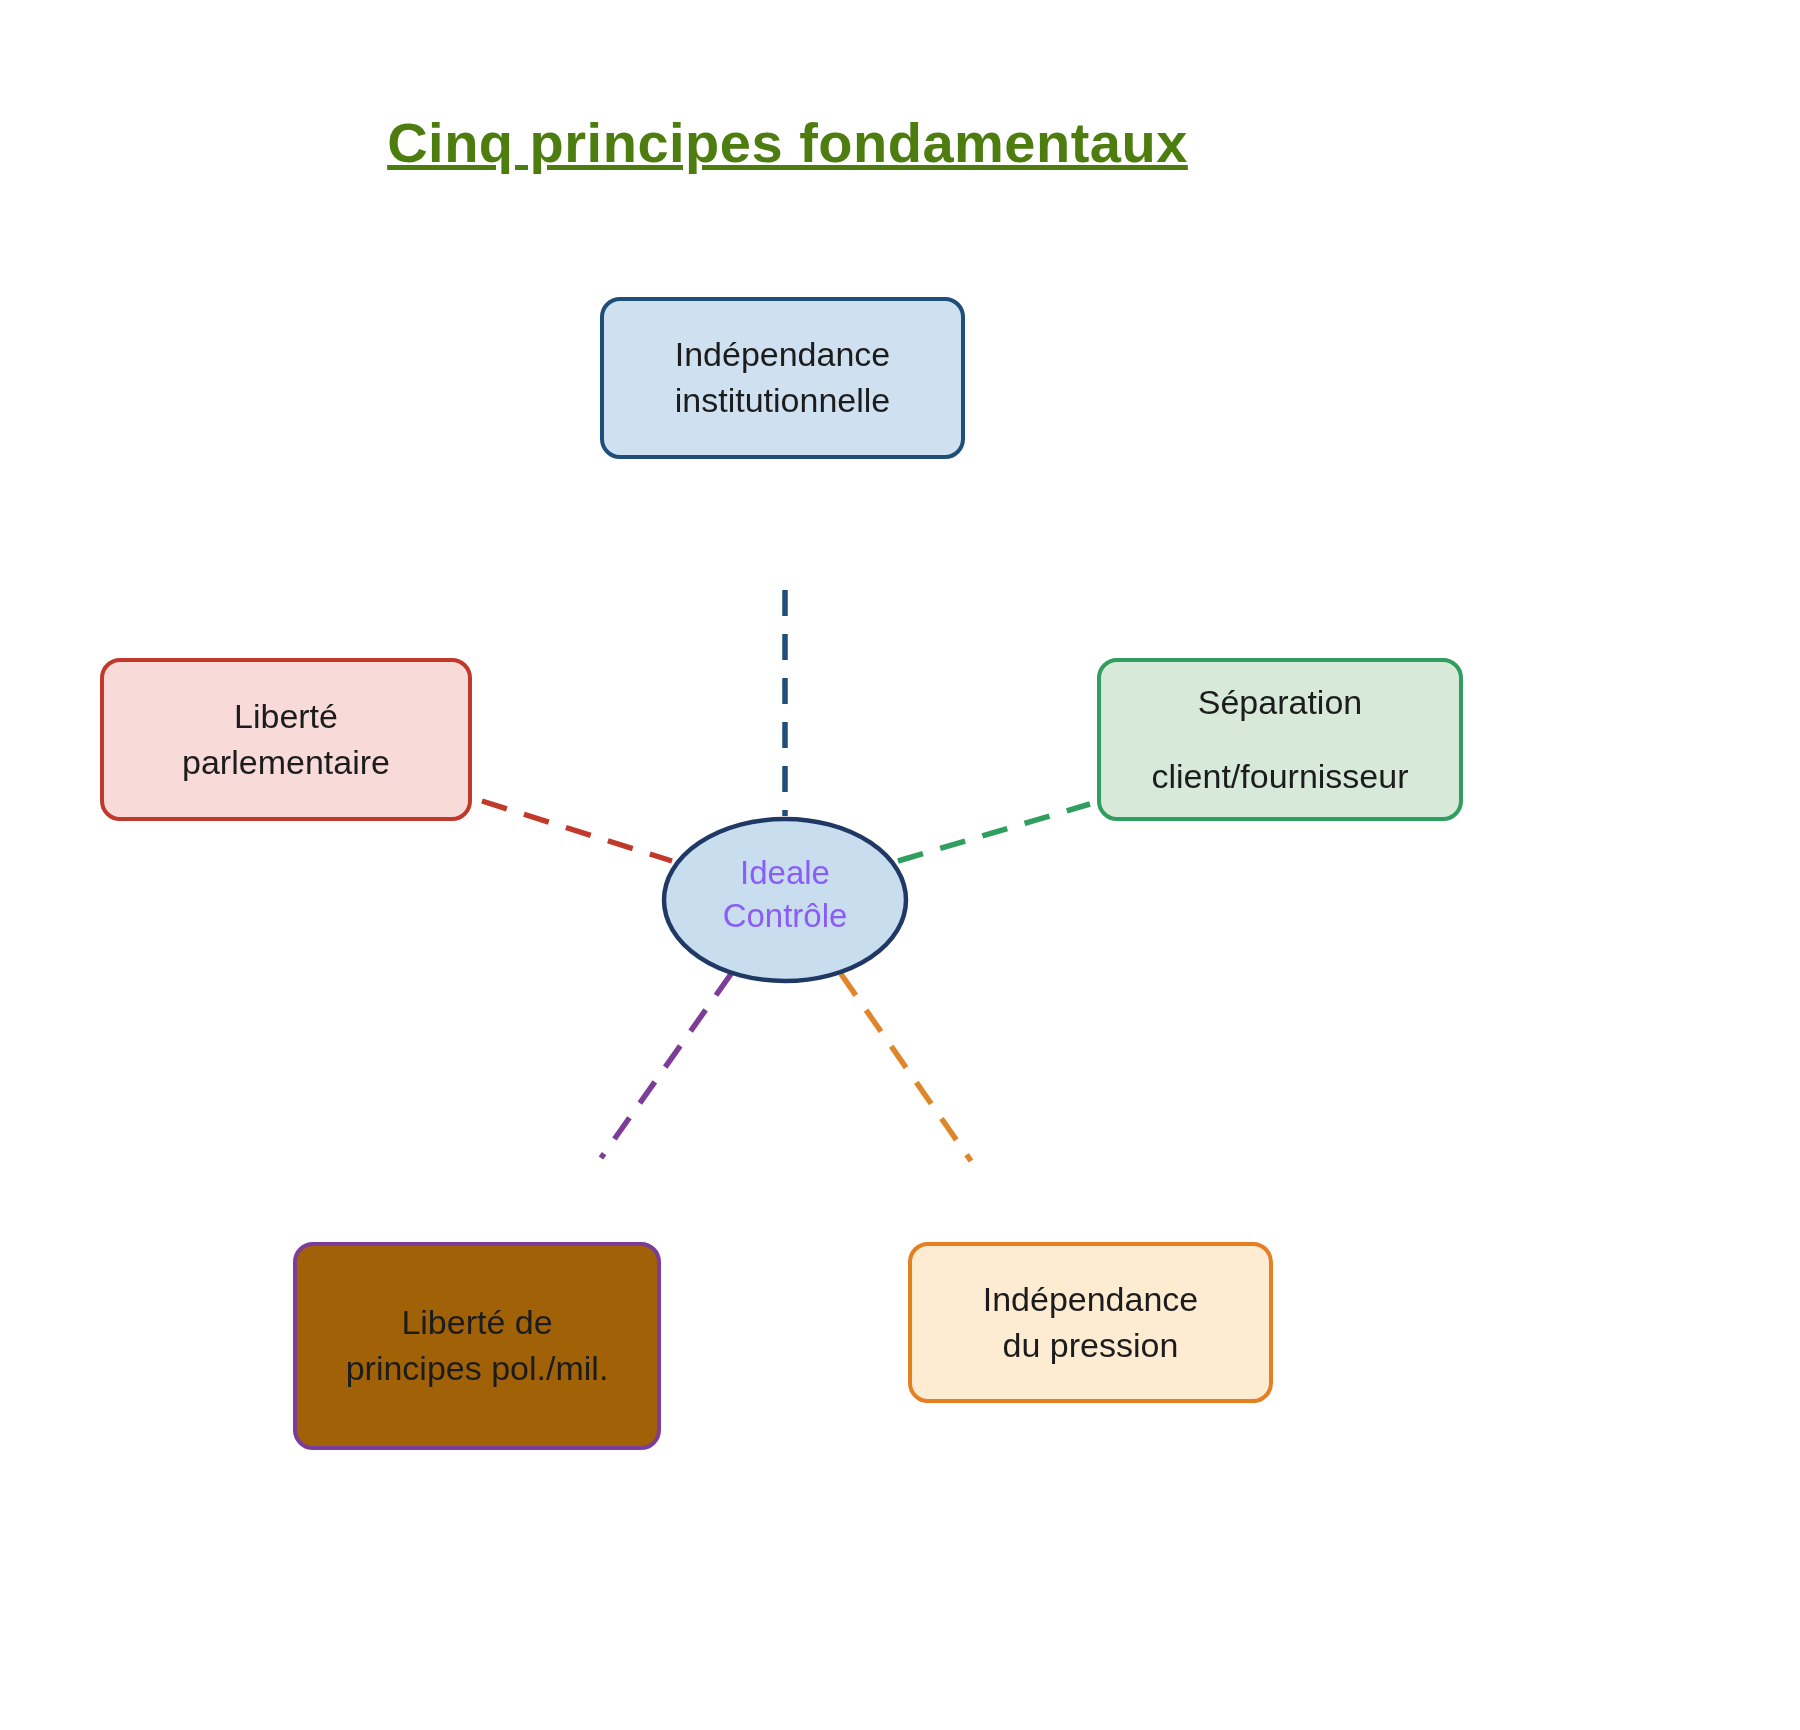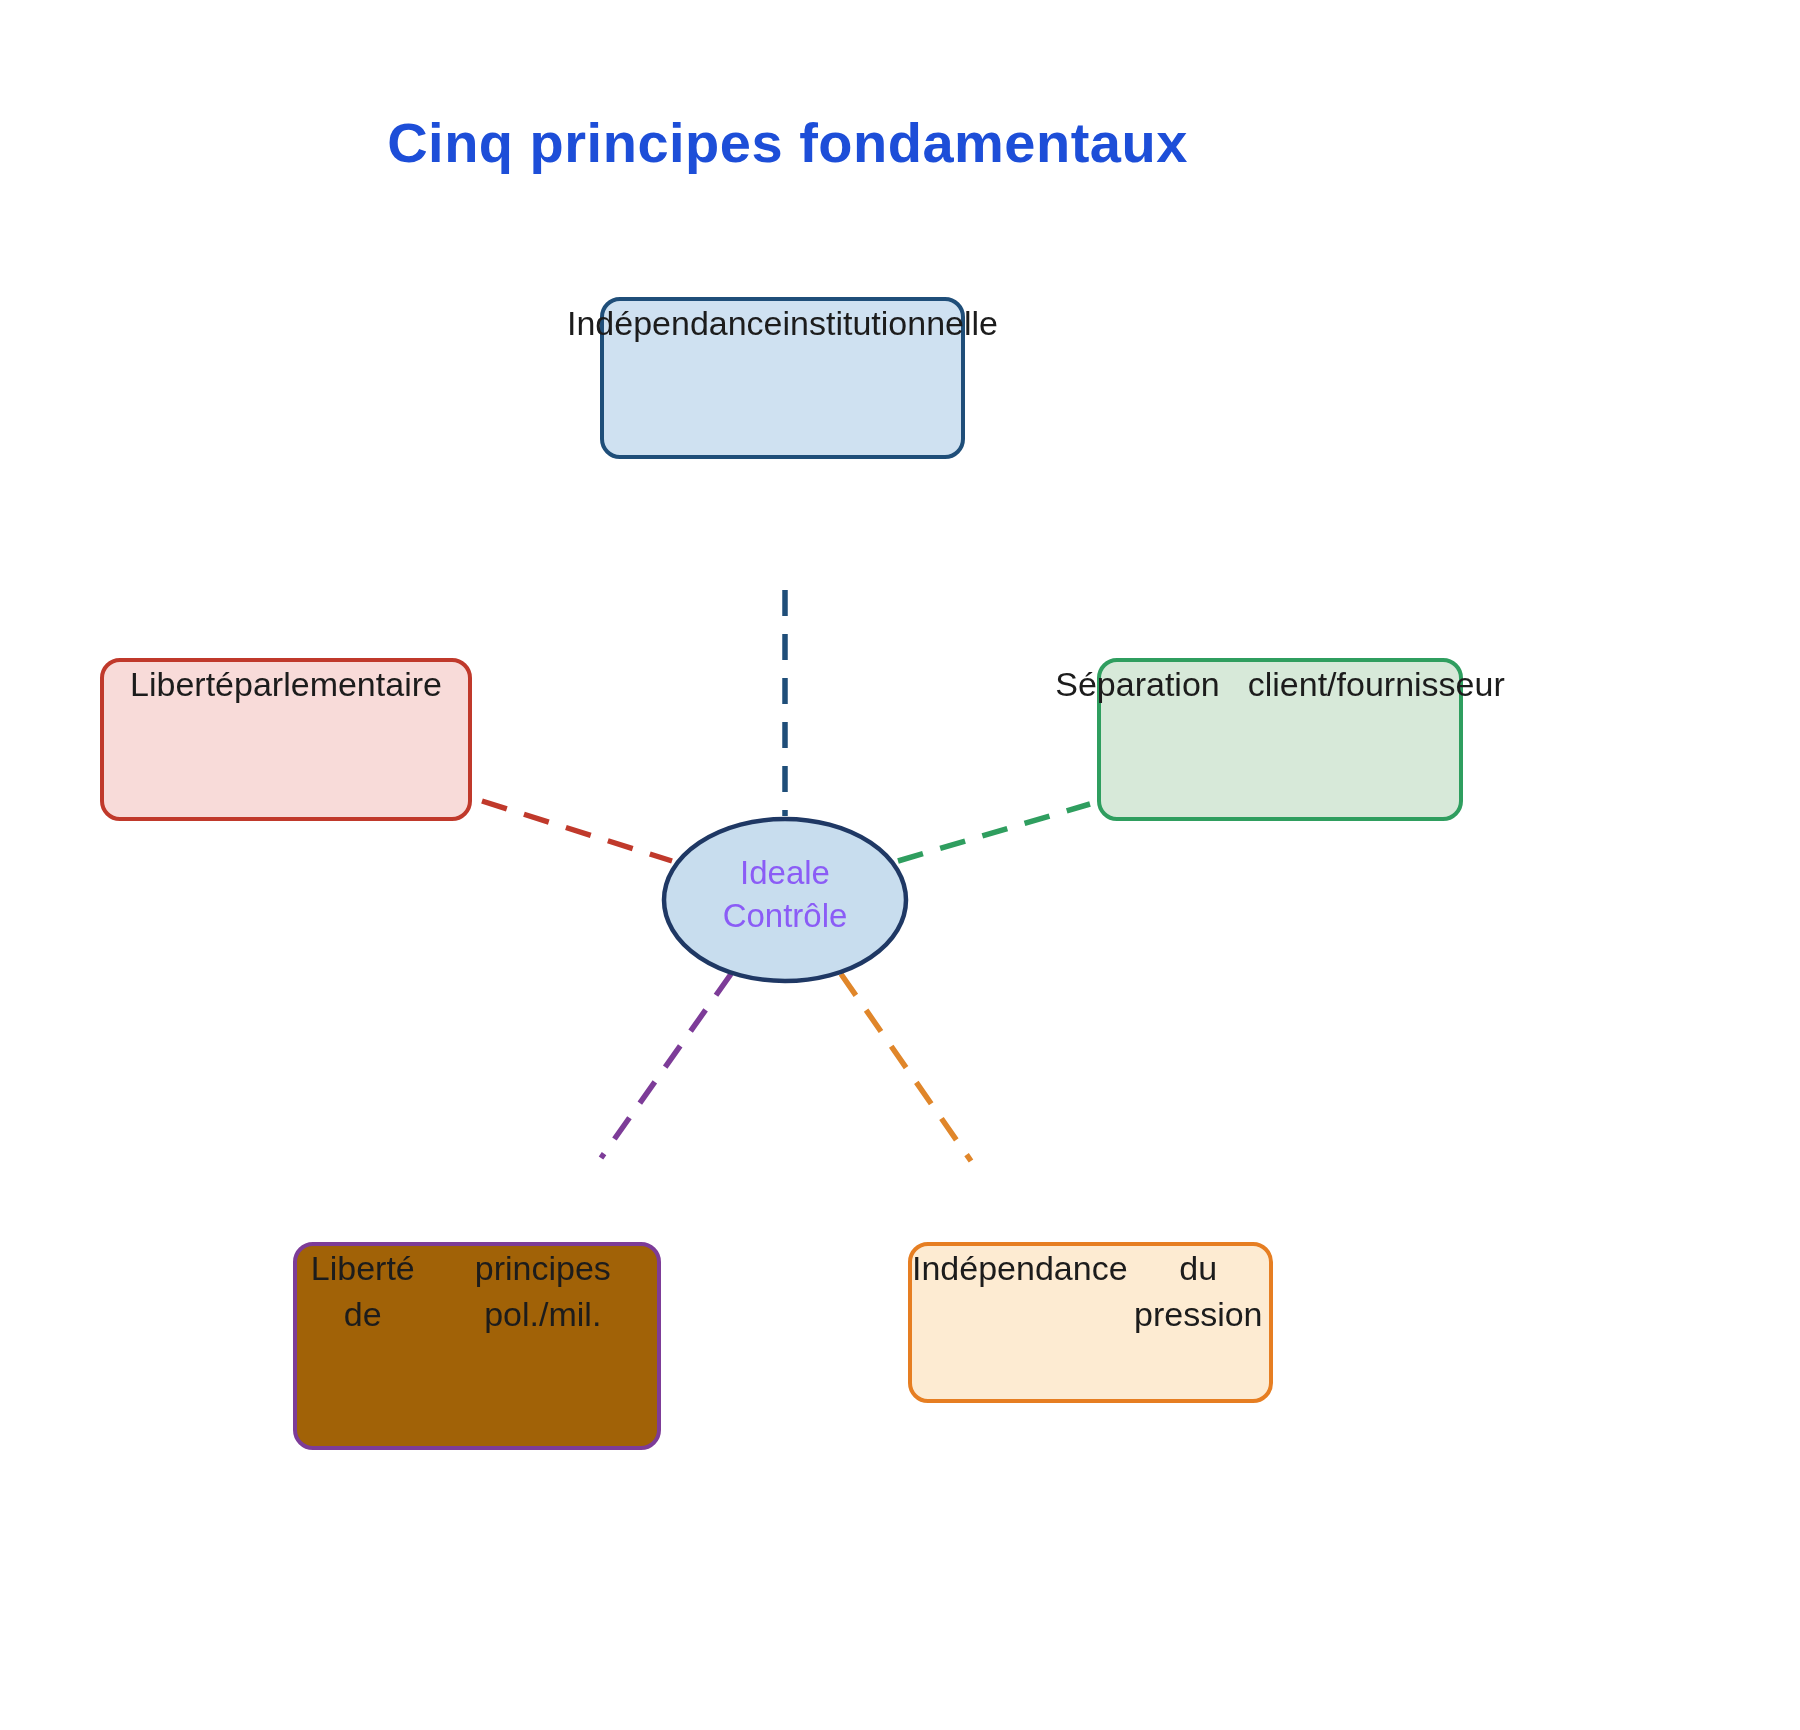--- a/index.html
+++ b/index.html
@@ -35,21 +35,21 @@
     stroke-dasharray: 26 18;
     fill: none;
     stroke-linecap: butt;
   }
   .node-box {
     position: absolute;
     box-sizing: border-box;
     border: 4px solid #333;
     border-radius: 20px;
     display: flex;
-    flex-direction: row;
+    flex-direction: column;
     justify-content: center;
     text-align: center;
     font-size: 34px;
     line-height: 1.34;
     color: #1c1c1c;
   }
   .center-label {
     position: absolute;
     left: 645px;
     top: 852px;
@@ -61,21 +61,21 @@
   }
   .center-label span, .node-box span {
     display: block;
   }
 </style>
 </head>
 <body>
 
 <div class="canvas">
 
-  <div class="diagram-title" style="color: #1d4ed8;">Cinq principes fondamentaux</div>
+  <div class="diagram-title" style="color: #4d7c0f; text-decoration: underline;">Cinq principes fondamentaux</div>
 
   <svg class="connector-layer" width="1800" height="1730" viewBox="0 0 1800 1730">
     <line class="dash-line" x1="785" y1="590" x2="785" y2="816" style="stroke: rgb(31, 78, 121);"></line>
     <line class="dash-line" x1="482" y1="801" x2="672" y2="861" style="stroke: rgb(192, 57, 43);"></line>
     <line class="dash-line" x1="898" y1="861" x2="1090" y2="804" style="stroke: rgb(47, 158, 95);"></line>
     <line class="dash-line" x1="731" y1="974" x2="601" y2="1158" style="stroke: rgb(125, 60, 152);"></line>
     <line class="dash-line" x1="841" y1="974" x2="971" y2="1161" style="stroke: rgb(224, 134, 42);"></line>
     <ellipse cx="785" cy="900" rx="121" ry="81" stroke-width="4.5" fill="#c8ddee" style="stroke: rgb(31, 56, 100);"></ellipse>
   </svg>
 

